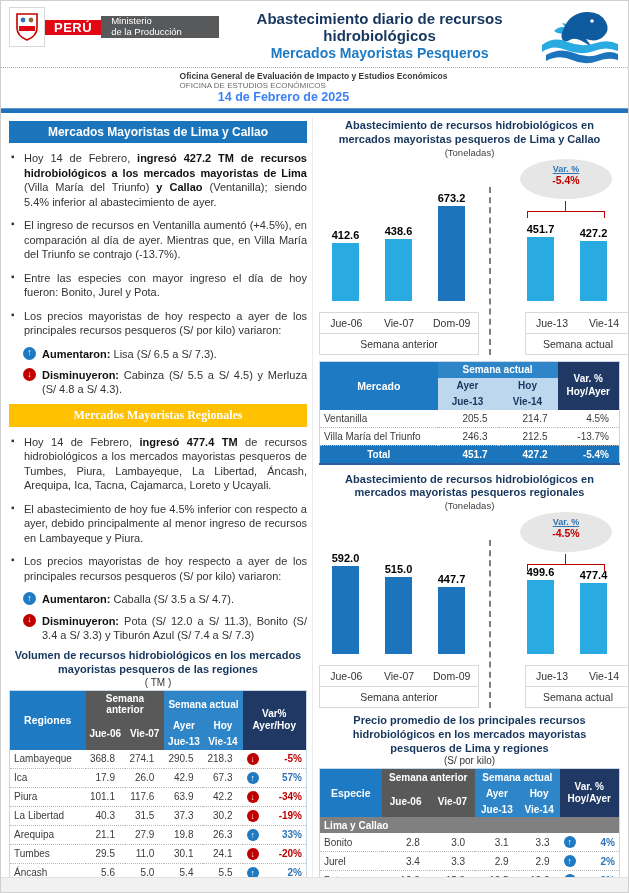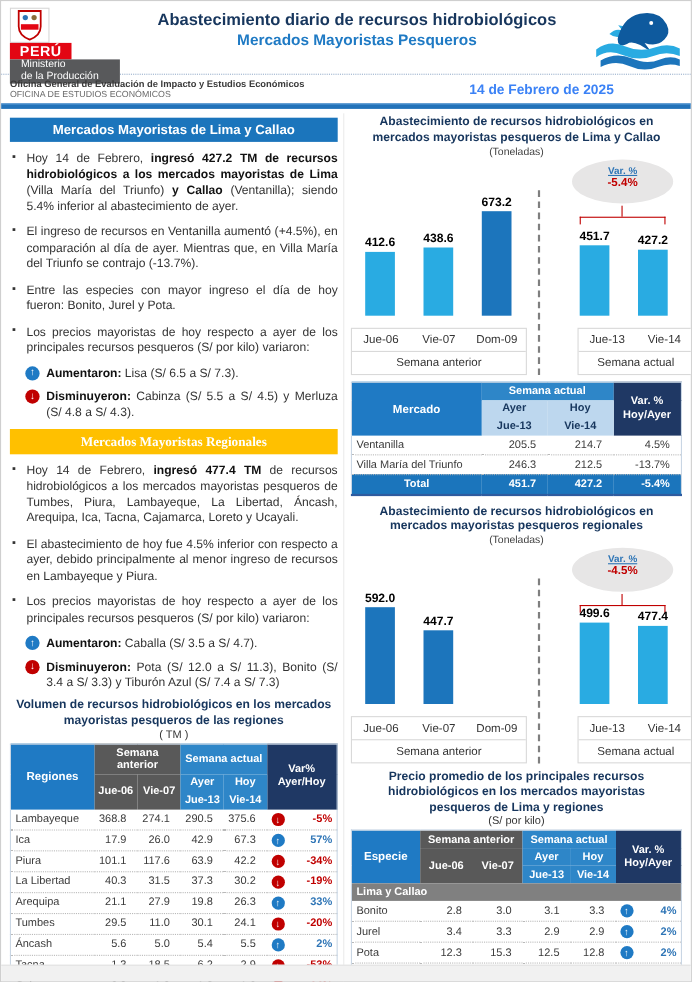--- a/index.html
+++ b/index.html
@@ -1,29 +1,29 @@
 <!DOCTYPE html>
 <html><head>
 <meta charset="utf-8">
 <style>
   * { margin:0; padding:0; box-sizing:border-box; }
   body { background:#e8e8e8; font-family:"Liberation Sans", sans-serif; }
   .page { width:629px; height:893px; background:#fff; position:relative; border:1px solid #cfcfcf; overflow:hidden; }
 
   
   .hdr { display:flex; align-items:flex-start; padding:6px 8px 2px 8px; border-bottom:1px dotted #9ab0cc; }
-  .logo-group { display:flex; align-items:flex-start; height:40px;flex-direction:column; }
+  .logo-group { display:flex; align-items:center; height:40px; }
   .crest { width:36px; height:40px; background:#fff; border:1px solid #d8d8d8; display:flex; align-items:center; justify-content:center; }
   .peru-box { background:#E30613; color:#fff; font-weight:bold; font-size:13px; display:flex; align-items:center; padding:0 9px; letter-spacing:.5px; }
-  .min-box { background:#58595B; color:#fff; font-size:9.5px; line-height:1.15; display:flex; flex-direction:column; justify-content:center; padding:0 10px; width:100px; }
+  .min-box { background:#58595B; color:#fff; font-size:9.5px; line-height:1.15; display:flex; flex-direction:column; justify-content:center; padding:0 10px; width:118px; }
   .hdr-center { flex:1; text-align:center; padding-top:3px; }
   .hdr-title { font-size:15px; font-weight:bold; color:#17365D; }
   .hdr-subtitle { font-size:14px; font-weight:bold; color:#1F7AC4; margin-top:1px; }
   .fish-wrap { width:80px; height:58px; flex:0 0 80px; }
-  .hdr-sub { display:flex; justify-content:space-between; align-items:center; padding:3px 10px 4px 8px; }
+  .hdr-sub { display:flex; justify-content:space-between; align-items:center; padding:3px 10px 4px 8px;flex-direction:column; }
   .office1 { font-size:8.5px; font-weight:bold; color:#3a3a3a; }
   .office2 { font-size:8px; color:#6a6a6a; }
   .hdr-date { font-size:12.5px; font-weight:bold; color:#3b82f6; margin-right:60px; }
   .blue-rule { height:5px; background:#2272B9; border-top:1px solid #5B9BD5; }
 
   
   .cols { display:flex; padding:4px 4px 0 4px; }
   .col-l { width:308px; padding:2px 5px 0 4px; }
   .col-r { width:313px; padding:2px 4px 0 6px; border-left:1px solid #ececec; }
 
@@ -185,21 +185,21 @@
             <th class="hblue2">Jue-13</th>
             <th class="hblue2">Vie-14</th>
           </tr>
         </thead>
         <tbody>
             <tr>
               <td class="name">Lambayeque</td>
               <td class="num">368.8</td>
               <td class="num">274.1</td>
               <td class="num">290.5</td>
-              <td class="num">375.6</td>
+              <td class="num">218.3</td>
               <td class="varc">
                 <span class="cell">
                   <span class="dot" data-dir="down"></span>
                   <span class="varv" data-dir="down">-5%</span>
                 </span>
               </td>
             </tr>
 
             <tr>
               <td class="name">Ica</td>
@@ -429,20 +429,24 @@
           <div class="brk-tick"></div>
           <div class="brk"></div>
           <div class="dashline"></div>
           <div class="plot">
             <div class="grp1">
               <div class="bcell">
                   <span class="bval">592.0</span>
                   <div class="bar" data-color="dark" style="height: 88px;"></div>
                 </div>
               <div class="bcell">
+                  <span class="bval">515.0</span>
+                  <div class="bar" data-color="dark" style="height: 77px;"></div>
+                </div>
+              <div class="bcell">
                   <span class="bval">447.7</span>
                   <div class="bar" data-color="dark" style="height: 67px;"></div>
                 </div>
             </div>
             <div class="grpgap"></div>
             <div class="grp2">
               <div class="bcell">
                   <span class="bval">499.6</span>
                   <div class="bar" data-color="light" style="height: 74px;"></div>
                 </div>

